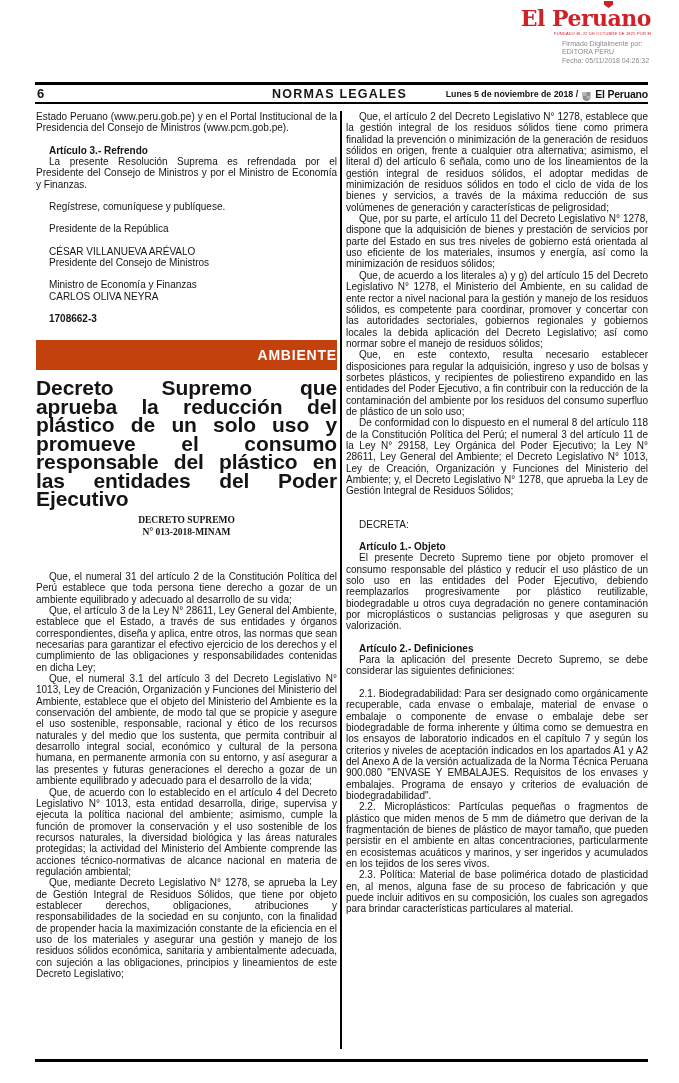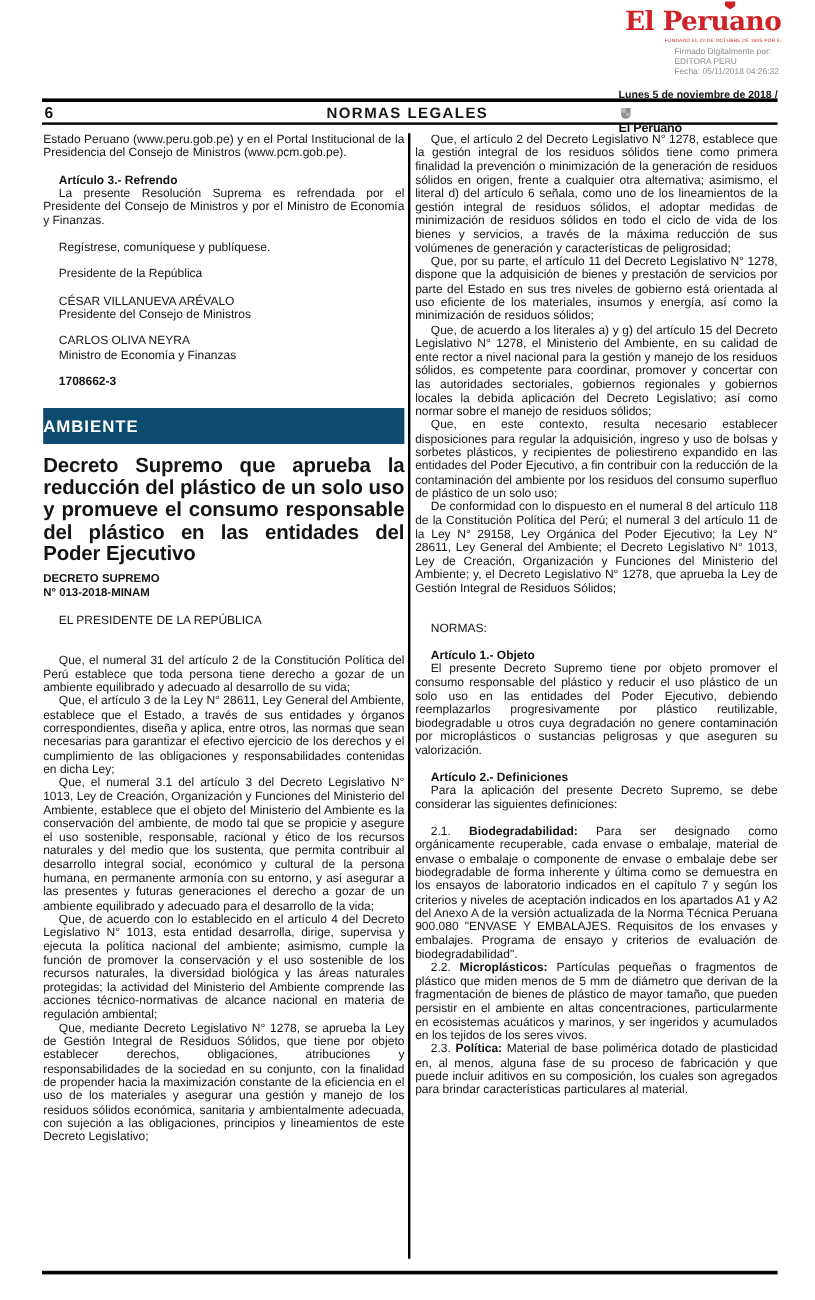--- a/index.html
+++ b/index.html
@@ -27,46 +27,46 @@
   .header-bar{
     position:absolute;left:35px;top:82px;width:613px;height:22px;box-sizing:border-box;
     border-top:3px solid #000;border-bottom:2px solid #000;
     display:flex;align-items:center;
   }
   .page-number{font-weight:bold;font-size:13px;padding-left:2px;}
   .section-title{
     position:absolute;left:0;right:4px;text-align:center;
     font-weight:bold;font-size:12.5px;letter-spacing:1.2px;
   }
-  .header-right{margin-left:auto;display:flex;gap:3px;z-index:2;background:transparent;flex-direction:column;}
+  .header-right{margin-left:auto;display:flex;align-items:center;gap:3px;z-index:2;background:transparent;}
   .header-date{font-weight:bold;font-size:8.8px;white-space:nowrap;}
   .header-brand{font-weight:bold;font-size:10.5px;white-space:nowrap;letter-spacing:-0.2px;}
   .emblem{width:11px;height:11px;display:inline-block;}
   
   .col{position:absolute;top:111px;font-size:10px;line-height:11.35px;}
   .col-left{left:36px;width:301px;}
   .col-right{left:346px;width:302px;}
   .divider{position:absolute;left:340px;top:111px;width:1.5px;height:938px;background:#000;}
   .bottom-rule{position:absolute;left:35px;top:1059px;width:613px;height:3px;background:#000;}
   
   .para{text-align:justify;text-indent:13px;}
   .flush{text-align:justify;}
   .heading{font-weight:bold;text-indent:13px;}
   .plain{text-indent:13px;}
   .sign-line{text-indent:13px;white-space:nowrap;}
   .pubcode{font-weight:bold;text-indent:13px;}
   .banner{
-    background:#0c4a6e;color:#ffffff;font-weight:bold;text-align:left;
+    background:#c2410c;color:#ffffff;font-weight:bold;text-align:right;
     font-size:14px;line-height:14px;padding:8px 0;letter-spacing:0.8px;
   }
   .doc-title{
-    font-weight:bold;font-size:17px;line-height:18.5px;text-align:justify;letter-spacing:-0.1px;
+    font-weight:bold;font-size:21px;line-height:18.5px;text-align:justify;letter-spacing:-0.1px;
   }
-  .center-line{font-weight:bold;font-size:9.5px;line-height:12px;}
-  .b{font-weight:bold;}
+  .center-line{text-align:center;font-weight:bold;font-size:9.5px;line-height:12px;font-family:Liberation Serif, serif;}
+  .b{font-weight:normal;}
 </style>
 </head>
 <body>
 
 <div class="crest"></div>
 <div class="masthead-logo">El Peruano</div>
 <div class="masthead-tagline">FUNDADO EL 22 DE OCTUBRE DE 1825 POR EL LIBERTADOR SIMÓN BOLÍVAR</div>
 <div class="signature">
   <div>Firmado Digitalmente por:</div>
   <div>EDITORA PERU</div>
@@ -100,53 +100,52 @@
     <div>
       <div class="sign-line">Presidente de la República</div>
     </div>
     <div style="height: 11px;"></div>
     <div>
       <div class="sign-line">CÉSAR VILLANUEVA ARÉVALO</div>
       <div class="sign-line">Presidente del Consejo de Ministros</div>
     </div>
     <div style="height: 11px;"></div>
     <div>
+      <div class="sign-line">Ministro de Economía y Finanzas</div>
       <div class="sign-line">CARLOS OLIVA NEYRA</div>
-      <div class="sign-line">Ministro de Economía y Finanzas</div>
     </div>
     <div style="height: 11px;"></div>
     <div class="pubcode">1708662-3</div>
     <div style="height: 16px;"></div>
     <div class="banner">AMBIENTE</div>
     <div style="height: 9px;"></div>
     <div class="doc-title">Decreto Supremo que aprueba la reducción del plástico de un solo uso y promueve el consumo responsable del plástico en las entidades del Poder Ejecutivo</div>
     <div style="height: 5px;"></div>
     <div>
       <div class="center-line">DECRETO SUPREMO</div>
       <div class="center-line">N° 013-2018-MINAM</div>
     </div>
     <div style="height: 11px;"></div>
-    <div class="plain">EL PRESIDENTE DE LA REPÚBLICA</div>
     <div style="height: 11px;"></div>
     <div style="height: 11px;"></div>
     <div class="para">Que, el numeral 31 del artículo 2 de la Constitución Política del Perú establece que toda persona tiene derecho a gozar de un ambiente equilibrado y adecuado al desarrollo de su vida;</div>
     <div class="para">Que, el artículo 3 de la Ley N° 28611, Ley General del Ambiente, establece que el Estado, a través de sus entidades y órganos correspondientes, diseña y aplica, entre otros, las normas que sean necesarias para garantizar el efectivo ejercicio de los derechos y el cumplimiento de las obligaciones y responsabilidades contenidas en dicha Ley;</div>
     <div class="para">Que, el numeral 3.1 del artículo 3 del Decreto Legislativo N° 1013, Ley de Creación, Organización y Funciones del Ministerio del Ambiente, establece que el objeto del Ministerio del Ambiente es la conservación del ambiente, de modo tal que se propicie y asegure el uso sostenible, responsable, racional y ético de los recursos naturales y del medio que los sustenta, que permita contribuir al desarrollo integral social, económico y cultural de la persona humana, en permanente armonía con su entorno, y así asegurar a las presentes y futuras generaciones el derecho a gozar de un ambiente equilibrado y adecuado para el desarrollo de la vida;</div>
     <div class="para">Que, de acuerdo con lo establecido en el artículo 4 del Decreto Legislativo N° 1013, esta entidad desarrolla, dirige, supervisa y ejecuta la política nacional del ambiente; asimismo, cumple la función de promover la conservación y el uso sostenible de los recursos naturales, la diversidad biológica y las áreas naturales protegidas; la actividad del Ministerio del Ambiente comprende las acciones técnico-normativas de alcance nacional en materia de regulación ambiental;</div>
     <div class="para">Que, mediante Decreto Legislativo N° 1278, se aprueba la Ley de Gestión Integral de Residuos Sólidos, que tiene por objeto establecer derechos, obligaciones, atribuciones y responsabilidades de la sociedad en su conjunto, con la finalidad de propender hacia la maximización constante de la eficiencia en el uso de los materiales y asegurar una gestión y manejo de los residuos sólidos económica, sanitaria y ambientalmente adecuada, con sujeción a las obligaciones, principios y lineamientos de este Decreto Legislativo;</div>
   </div>
 <div class="divider"></div>
 <div class="col col-right" id="col-right">
     <div class="para">Que, el artículo 2 del Decreto Legislativo N° 1278, establece que la gestión integral de los residuos sólidos tiene como primera finalidad la prevención o minimización de la generación de residuos sólidos en origen, frente a cualquier otra alternativa; asimismo, el literal d) del artículo 6 señala, como uno de los lineamientos de la gestión integral de residuos sólidos, el adoptar medidas de minimización de residuos sólidos en todo el ciclo de vida de los bienes y servicios, a través de la máxima reducción de sus volúmenes de generación y características de peligrosidad;</div>
     <div class="para">Que, por su parte, el artículo 11 del Decreto Legislativo N° 1278, dispone que la adquisición de bienes y prestación de servicios por parte del Estado en sus tres niveles de gobierno está orientada al uso eficiente de los materiales, insumos y energía, así como la minimización de residuos sólidos;</div>
     <div class="para">Que, de acuerdo a los literales a) y g) del artículo 15 del Decreto Legislativo N° 1278, el Ministerio del Ambiente, en su calidad de ente rector a nivel nacional para la gestión y manejo de los residuos sólidos, es competente para coordinar, promover y concertar con las autoridades sectoriales, gobiernos regionales y gobiernos locales la debida aplicación del Decreto Legislativo; así como normar sobre el manejo de residuos sólidos;</div>
     <div class="para">Que, en este contexto, resulta necesario establecer disposiciones para regular la adquisición, ingreso y uso de bolsas y sorbetes plásticos, y recipientes de poliestireno expandido en las entidades del Poder Ejecutivo, a fin contribuir con la reducción de la contaminación del ambiente por los residuos del consumo superfluo de plástico de un solo uso;</div>
     <div class="para">De conformidad con lo dispuesto en el numeral 8 del artículo 118 de la Constitución Política del Perú; el numeral 3 del artículo 11 de la Ley N° 29158, Ley Orgánica del Poder Ejecutivo; la Ley N° 28611, Ley General del Ambiente; el Decreto Legislativo N° 1013, Ley de Creación, Organización y Funciones del Ministerio del Ambiente; y, el Decreto Legislativo N° 1278, que aprueba la Ley de Gestión Integral de Residuos Sólidos;</div>
     <div style="height: 22px;"></div>
-    <div class="plain">NORMAS:</div>
+    <div class="plain">DECRETA:</div>
     <div style="height: 11px;"></div>
     <div class="heading">Artículo 1.- Objeto</div>
     <div class="para">El presente Decreto Supremo tiene por objeto promover el consumo responsable del plástico y reducir el uso plástico de un solo uso en las entidades del Poder Ejecutivo, debiendo reemplazarlos progresivamente por plástico reutilizable, biodegradable u otros cuya degradación no genere contaminación por microplásticos o sustancias peligrosas y que aseguren su valorización.</div>
     <div style="height: 11px;"></div>
     <div class="heading">Artículo 2.- Definiciones</div>
     <div class="para">Para la aplicación del presente Decreto Supremo, se debe considerar las siguientes definiciones:</div>
     <div style="height: 11px;"></div>
     <div class="para"><span>2.1. </span><span class="b">Biodegradabilidad:</span><span> Para ser designado como orgánicamente recuperable, cada envase o embalaje, material de envase o embalaje o componente de envase o embalaje debe ser biodegradable de forma inherente y última como se demuestra en los ensayos de laboratorio indicados en el capítulo 7 y según los criterios y niveles de aceptación indicados en los apartados A1 y A2 del Anexo A de la versión actualizada de la Norma Técnica Peruana 900.080 "ENVASE Y EMBALAJES. Requisitos de los envases y embalajes. Programa de ensayo y criterios de evaluación de biodegradabilidad".</span></div>
     <div class="para"><span>2.2. </span><span class="b">Microplásticos:</span><span> Partículas pequeñas o fragmentos de plástico que miden menos de 5 mm de diámetro que derivan de la fragmentación de bienes de plástico de mayor tamaño, que pueden persistir en el ambiente en altas concentraciones, particularmente en ecosistemas acuáticos y marinos, y ser ingeridos y acumulados en los tejidos de los seres vivos.</span></div>
     <div class="para"><span>2.3. </span><span class="b">Política:</span><span> Material de base polimérica dotado de plasticidad en, al menos, alguna fase de su proceso de fabricación y que puede incluir aditivos en su composición, los cuales son agregados para brindar características particulares al material.</span></div>

